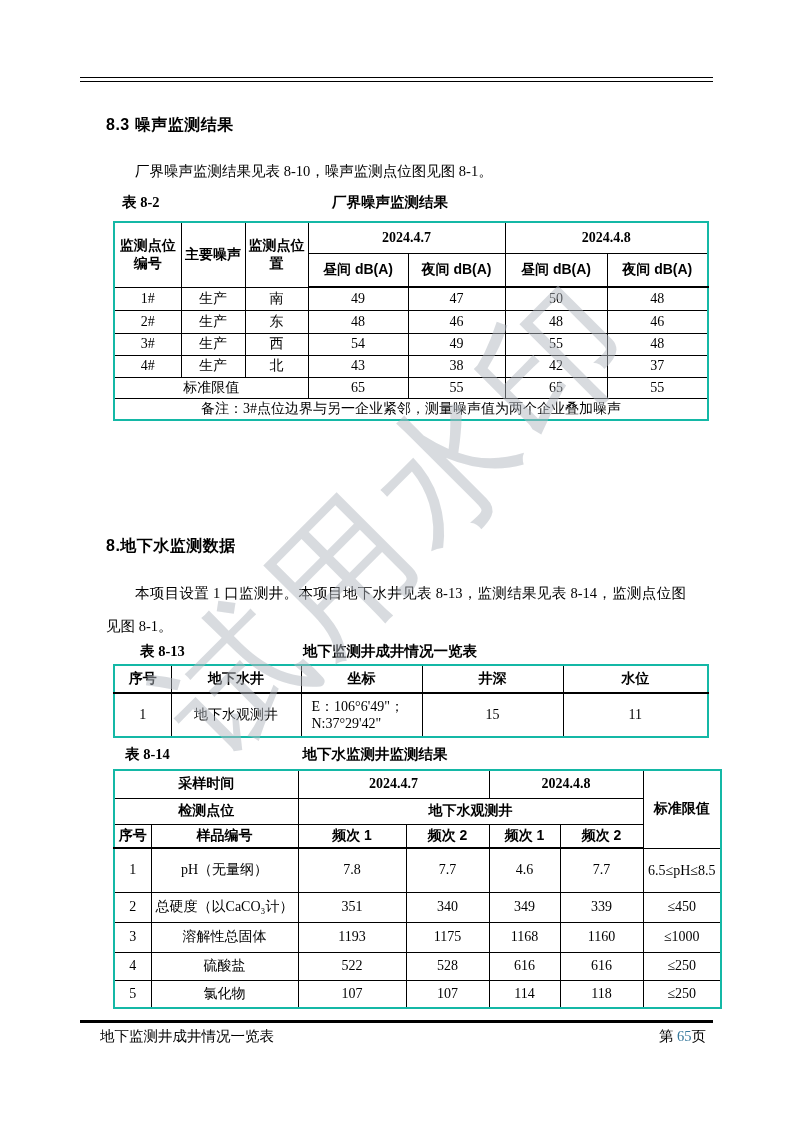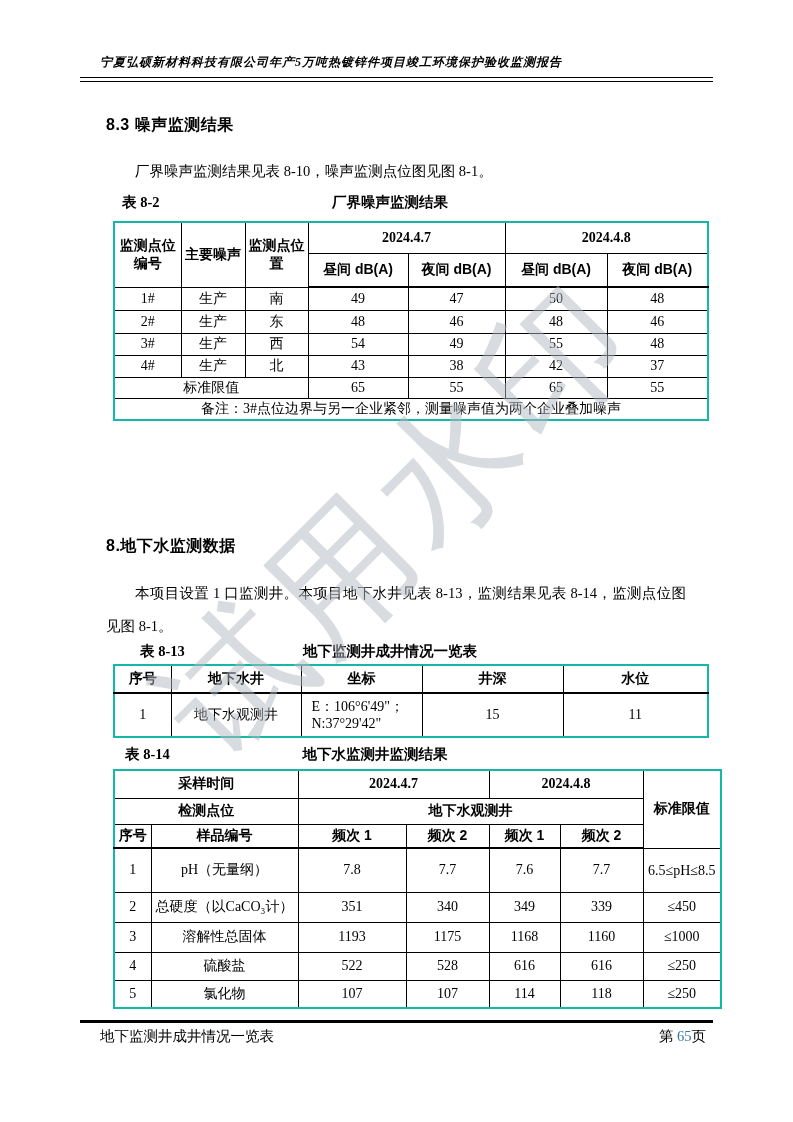--- a/index.html
+++ b/index.html
@@ -59,21 +59,20 @@
     font-size:142px; letter-spacing:8px; white-space:nowrap;
     color:rgba(178,184,191,0.5); pointer-events:none;
     font-family:"Liberation Sans", sans-serif;
   }
 </style>
 </head>
 <body>
 
 <div class="page">
 
-  <div class="doc-header">宁夏弘硕新材料科技有限公司年产5万吨热镀锌件项目竣工环境保护验收监测报告</div>
   <div class="header-rule"></div>
 
   <div class="sec-heading" style="top:115px;">8.3 噪声监测结果</div>
   <div class="para" style="top:160px; line-height:22px;">厂界噪声监测结果见表 8-10，噪声监测点位图见图 8-1。</div>
 
   <div class="tbl-caption" style="left:93px; top:193px; width:594px;">
     <span class="cap-label" style="left:29px;">表 8-2</span>
     <span class="cap-title">厂界噪声监测结果</span>
   </div>
 
@@ -220,21 +219,21 @@
       <td class="hd">频次 1</td>
       <td class="hd">频次 2</td>
       <td class="hd">频次 1</td>
       <td class="hd">频次 2</td>
     </tr>
     <tr style="height:44px;">
       <td>1</td>
       <td>pH（无量纲）</td>
       <td>7.8</td>
       <td>7.7</td>
-      <td>7.6</td>
+      <td>4.6</td>
       <td>7.7</td>
       <td class="small">6.5≤pH≤8.5</td>
     </tr>
     <tr style="height:30px;">
       <td>2</td>
       <td>总硬度（以CaCO₃计）</td>
       <td>351</td>
       <td>340</td>
       <td>349</td>
       <td>339</td>

